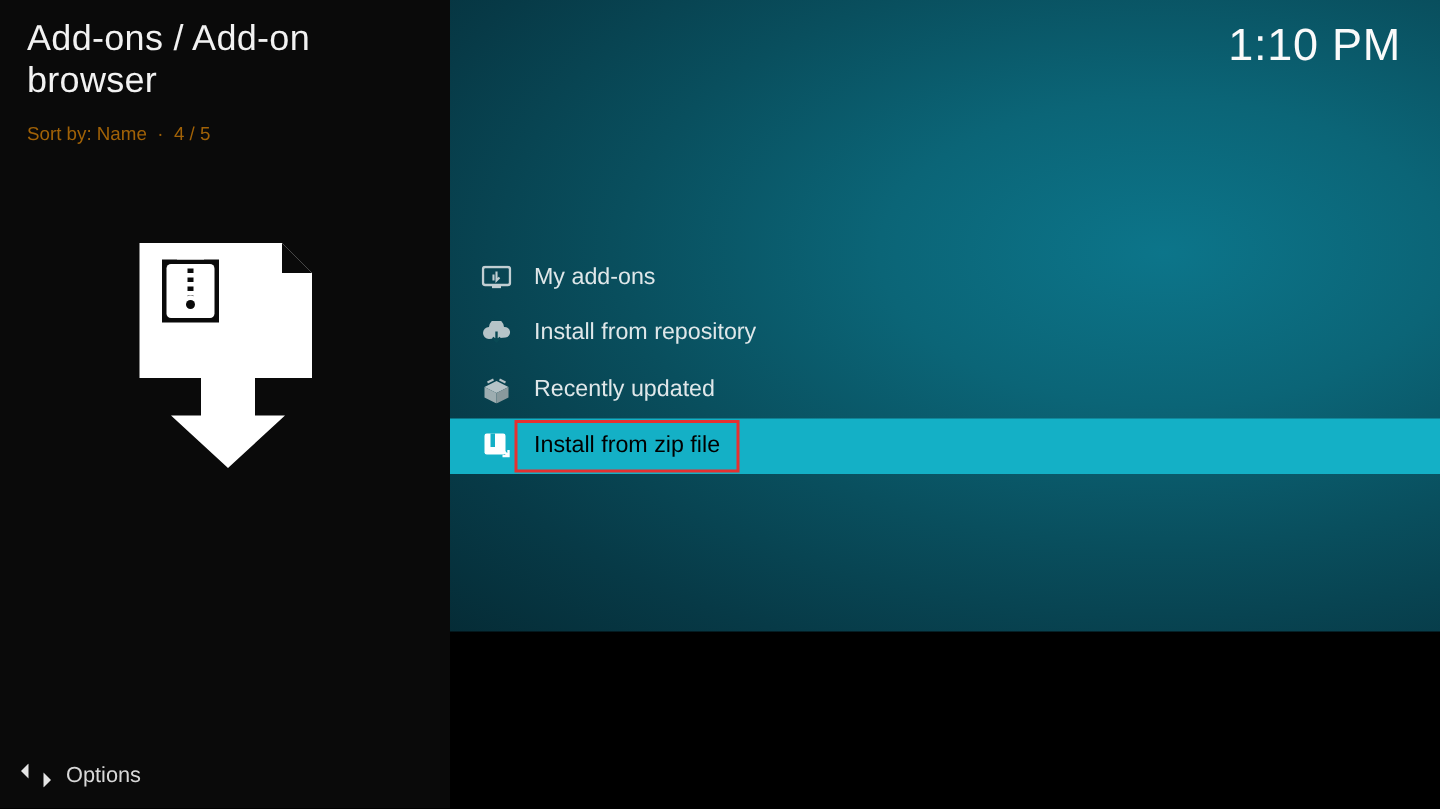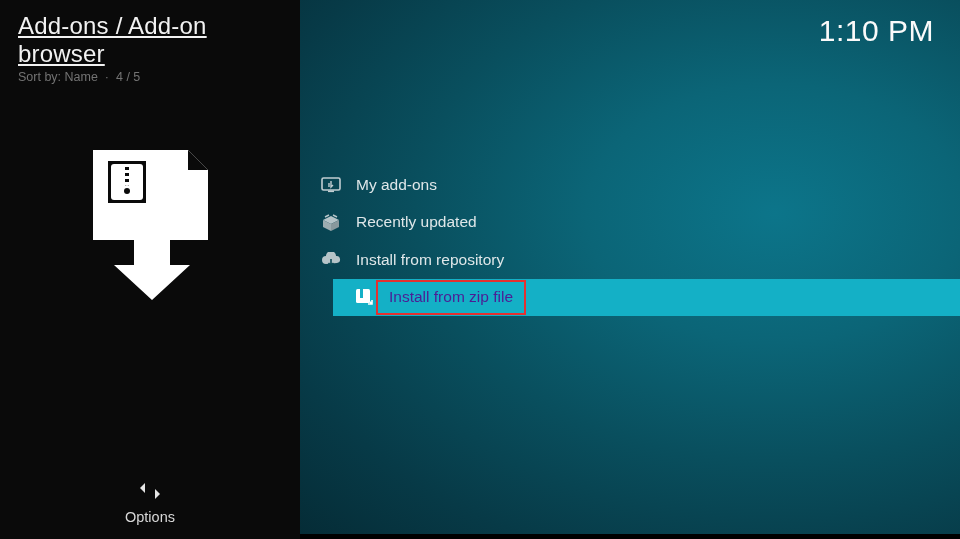--- a/index.html
+++ b/index.html
@@ -25,52 +25,50 @@
       flex-direction: column;
     }
     .sidebar-header {
       padding: 12px 18px 6px 18px;
     }
     .breadcrumb {
       font-size: 24px;
       font-weight: 300;
       color: #f2f2f2;
       letter-spacing: 0.2px;
-      text-decoration: underline;
     }
     .sortline {
       font-size: 12.5px;
-      color: #737373;
-      margin-top: 2px;
+      color: #a16207;
+      margin-top: 14px;
     }
     .zip-illus {
       margin-top: 55px;
       display: flex;
       justify-content: center;
     }
     .options-bar {
       position: absolute;
       left: 0;
       right: 0;
       bottom: 0;
       display: flex;
       align-items: center;
       gap: 10px;
       padding: 14px 14px;
       color: #d8d8d8;
       font-size: 14.5px;
-      flex-direction: column;
     }
     .options-icon svg {
       display: block;
     }
 
     .main {
       flex: 1;
-      height: 534px;
+      height: 421px;
       position: relative;
       background: radial-gradient(ellipse 130% 110% at 72% 40%, #0c758a 0%, #0b6577 22%, #094f5e 42%, #073a47 62%, #052a34 80%, #031c24 100%);
     }
     .clock {
       position: absolute;
       top: 14px;
       right: 26px;
       font-size: 30px;
       font-weight: 300;
       color: #fafafa;
@@ -95,22 +93,21 @@
     }
     .menu-item .micon {
       width: 22px;
       display: flex;
       justify-content: center;
       align-items: center;
       opacity: 0.9;
     }
     .menu-item.selected {
       background: #14b0c6;
-      color: #4c1d95;
-      margin-left: 33px;
+      color: #000000;
     }
     .menu-item.selected .micon {
       opacity: 1;
     }
     .highlight-box {
       border: 2.5px solid #e53030;
       position: absolute;
       pointer-events: none;
     }
   </style>
@@ -170,40 +167,40 @@
           <rect x="1" y="1" width="18" height="12" rx="1.5" fill="none" stroke="#d6dde0" stroke-width="1.6"></rect>
           <path d="M8 6 L8 10 M10 4 L10 10 L12 8" stroke="#d6dde0" stroke-width="1.4" fill="none"></path>
           <rect x="7" y="13.5" width="6" height="1.6" fill="#d6dde0"></rect>
         </svg>
       </span>
       <span>My add-ons</span>
     </div>
 
     <div class="menu-item">
       <span class="micon">
+        <svg width="22" height="16" viewBox="0 0 22 16">
+          <path d="M6 12 A4 4 0 0 1 6 4 A5 5 0 0 1 16 4 A3.5 3.5 0 0 1 17 11" fill="#c9d2d5"></path>
+          <path d="M11 7 L11 13 M8.5 11 L11 13.5 L13.5 11" stroke="#0a4a55" stroke-width="1.6" fill="none"></path>
+        </svg>
+      </span>
+      <span>Install from repository</span>
+    </div>
+
+    <div class="menu-item">
+      <span class="micon">
         <svg width="20" height="18" viewBox="0 0 20 18">
           <path d="M2 7 L10 3 L18 7 L10 11 Z" fill="#c9d2d5"></path>
           <path d="M2 7 L2 14 L10 18 L10 11 Z" fill="#aeb9bc"></path>
           <path d="M18 7 L18 14 L10 18 L10 11 Z" fill="#97a3a6"></path>
           <path d="M4 4 L8 2 M16 4 L12 2" stroke="#c9d2d5" stroke-width="1.4"></path>
         </svg>
       </span>
       <span>Recently updated</span>
     </div>
 
-    <div class="menu-item">
-      <span class="micon">
-        <svg width="22" height="16" viewBox="0 0 22 16">
-          <path d="M6 12 A4 4 0 0 1 6 4 A5 5 0 0 1 16 4 A3.5 3.5 0 0 1 17 11" fill="#c9d2d5"></path>
-          <path d="M11 7 L11 13 M8.5 11 L11 13.5 L13.5 11" stroke="#0a4a55" stroke-width="1.6" fill="none"></path>
-        </svg>
-      </span>
-      <span>Install from repository</span>
-    </div>
-
     <div class="menu-item selected">
       <span class="micon">
         <svg width="20" height="18" viewBox="0 0 20 18">
           <rect x="2" y="1" width="14" height="14" rx="1.5" fill="#ffffff"></rect>
           <rect x="6" y="1" width="3" height="9" fill="#14b0c6"></rect>
           <path d="M14 12 L18 16 M18 12 L18 16 L14 16" stroke="#ffffff" stroke-width="1.6" fill="none"></path>
         </svg>
       </span>
       <span>Install from zip file</span>
 

